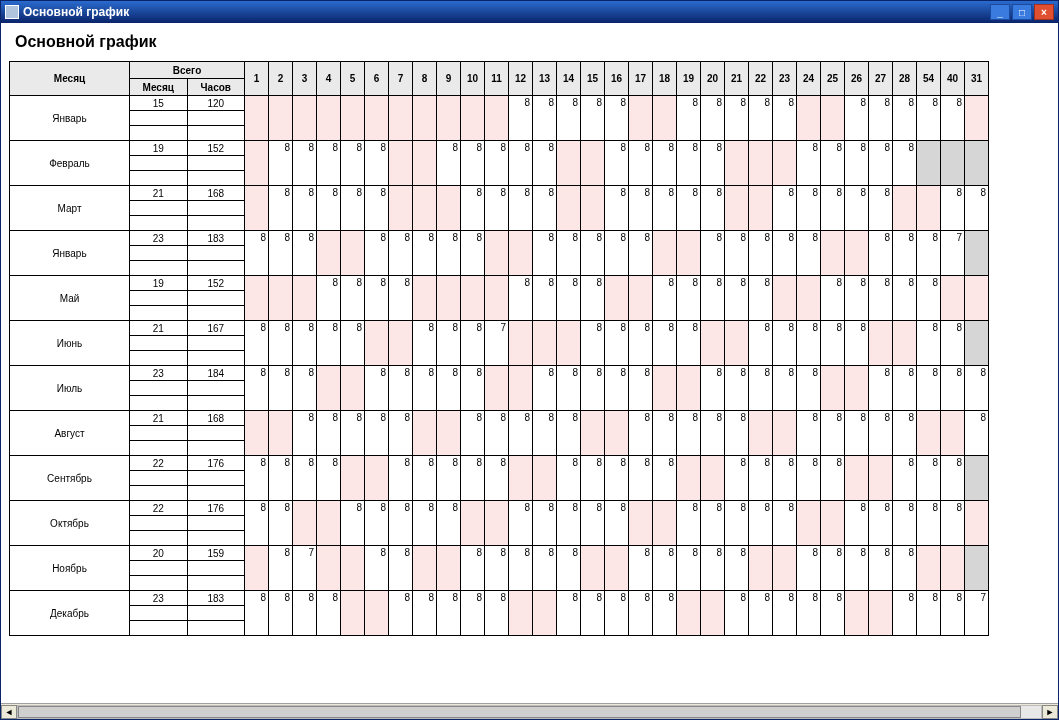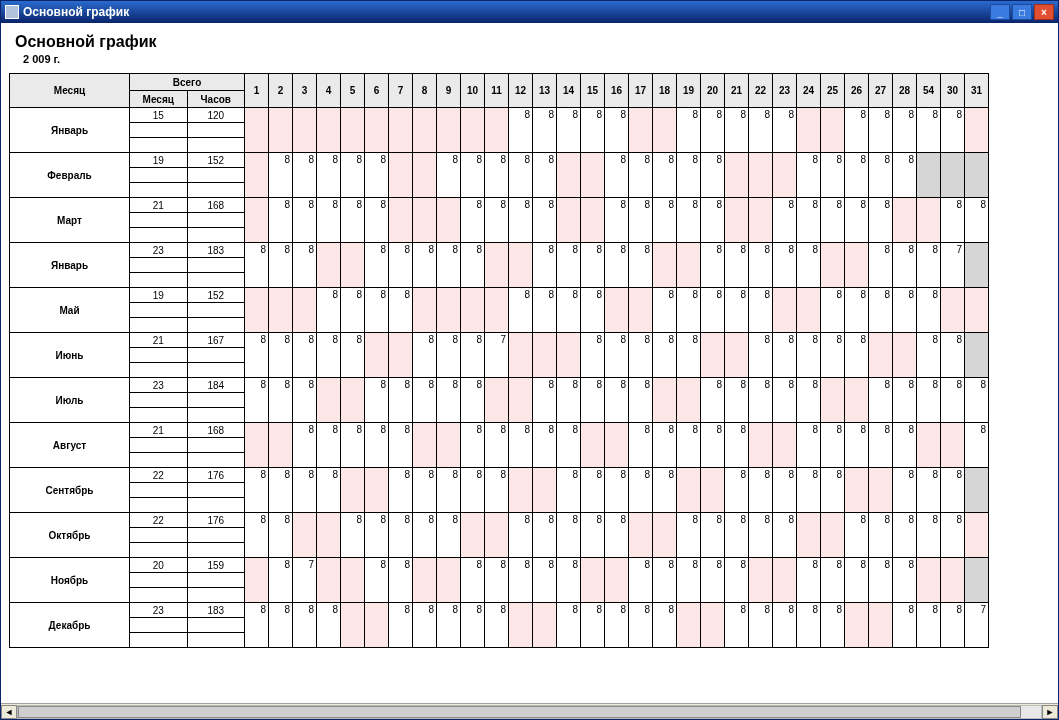--- a/index.html
+++ b/index.html
@@ -13,21 +13,21 @@
   .win-btn.close { background: #e05030; border-color: #a03020; }
   .client { flex: 1; background: #fff; padding: 10px 8px 0 8px; overflow: hidden; display: flex; flex-direction: column; }
   .heading { font-size: 16px; font-weight: bold; margin: 0 0 2px 6px; }
   .subhead { font-size: 11px; font-weight: bold; margin: 0 0 0 14px; }
   table.sched { border-collapse: collapse; table-layout: fixed; width: 980px; margin-top: 8px; }
   table.sched th, table.sched td { border: 1px solid #000; padding: 0; text-align: center; vertical-align: middle; font-size: 10px; }
   th.month-col { width: 120px; }
   th.tot-col { width: 36px; }
   th.day-col { width: 24px; }
   th.hdr { background: #eaeaea; font-weight: bold; height: 17px; }
-  td.month-name { background: #fff; font-weight: bold; font-size: 11px; }
+  td.month-name { background: #fff; font-weight: normal; font-size: 11px; }
   .subrow { height: 15px; }
   .subrow td { background: #fff; }
   td.num { text-align: right; padding-right: 2px; }
   td.pink { background: #fde6e6; }
   td.grey { background: #d6d6d6; }
   .hsbar { height: 16px; background: #ece9d8; border-top: 1px solid #a0a0a0; display: flex; align-items: center; }
   .hsbar .arrow { width: 16px; height: 14px; background: #ece9d8; border: 1px solid #888; display: flex; align-items: center; justify-content: center; font-size: 9px; cursor: pointer; }
   .hsbar .track { flex: 1; height: 14px; background: #e8e8e8; border: 1px solid #bbb; position: relative; }
   .hsbar .thumb { position: absolute; left: 0; top: 0; height: 12px; width: 98%; background: #cfcfcf; border: 1px solid #888; }
   .scroll-wrap { flex: 1; overflow: hidden; }
@@ -41,21 +41,20 @@
     <div class="title">Основной график</div>
     <div class="win-btns">
       <div class="win-btn">_</div>
       <div class="win-btn">□</div>
       <div class="win-btn close">×</div>
     </div>
   </div>
 
   <div class="client">
     <div class="heading">Основной график</div>
-    <div class="subhead">2 009 г.</div>
 
     <div class="scroll-wrap">
       <table class="sched" id="sched">
         <colgroup>
           <col class="month-col">
           <col class="tot-col">
             <col class="tot-col">
         <col class="day-col">
             <col class="day-col">
             <col class="day-col">
@@ -114,21 +113,21 @@
               <th class="hdr day-col" rowspan="2">20</th>
               <th class="hdr day-col" rowspan="2">21</th>
               <th class="hdr day-col" rowspan="2">22</th>
               <th class="hdr day-col" rowspan="2">23</th>
               <th class="hdr day-col" rowspan="2">24</th>
               <th class="hdr day-col" rowspan="2">25</th>
               <th class="hdr day-col" rowspan="2">26</th>
               <th class="hdr day-col" rowspan="2">27</th>
               <th class="hdr day-col" rowspan="2">28</th>
               <th class="hdr day-col" rowspan="2">54</th>
-              <th class="hdr day-col" rowspan="2">30</th>
+              <th class="hdr day-col" rowspan="2">40</th>
               <th class="hdr day-col" rowspan="2">31</th>
             </tr>
           <tr id="hdr-row2">
             <th class="hdr tot-col">Месяц</th>
             <th class="hdr tot-col">Часов</th>
           </tr>
         </thead>
         <tbody id="tbody">
             <tr class="subrow">
               <td class="month-name" rowspan="3">Январь</td>

